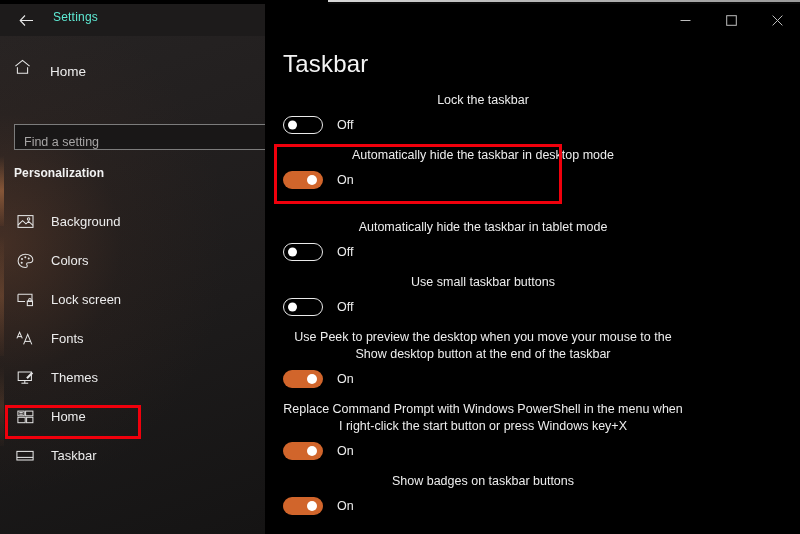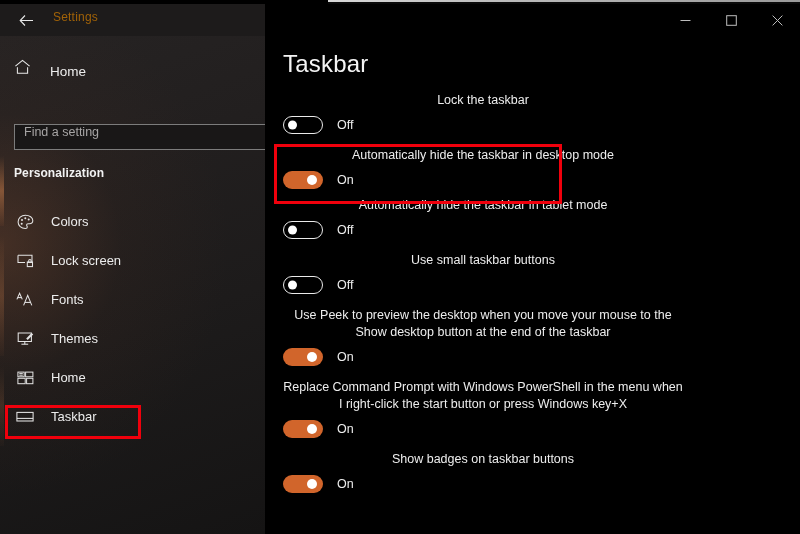--- a/index.html
+++ b/index.html
@@ -31,21 +31,21 @@
     background:#1d1b1b;
   }
   .back-btn {
     position:absolute; left:10px; top:4px; width:32px; height:24px;
     display:flex; align-items:center; justify-content:center;
     color:#e8e8e8;
   }
   .back-btn svg { display:block; }
   .title-text {
     position:absolute; left:53px; top:6px;
-    font-size:12px; color:#a16207; letter-spacing:.2px;
+    font-size:12px; color:#5eead4; letter-spacing:.2px;
   }
   .wincontrols { position:absolute; right:0; top:0; height:32px; display:flex; }
   .wc {
     width:46px; height:32px; display:flex; align-items:center; justify-content:center;
     color:#bdbdbd;
   }
   .wc svg { display:block; }
 
   
   .sidebar {
@@ -61,21 +61,21 @@
   .home-row {
     position:absolute; left:0; top:14px; width:265px; height:34px;
     display:flex; align-items:center; padding-left:14px;
   }
   .home-ico { width:22px; color:#e9e9e9; display:flex; align-items:center; }
   .home-label { margin-left:14px; font-size:13.5px; color:#ededed;margin-top:8px; }
 
   .searchbox {
     position:absolute; left:14px; top:88px; width:274px; height:26px;
     border:1px solid #7c7c7c; background:#191717;
-    display:flex; align-items:flex-start;
+    display:flex; align-items:flex-end;
   }
   .searchbox input {
     flex:1; background:transparent; border:none; outline:none;
     font-family:"Liberation Sans", sans-serif;
     font-size:12.5px; color:#d8d8d8; padding:0 6px 0 9px;
   }
   .searchbox input::placeholder { color:#a7a5a5; }
   .search-ico {
     width:26px; display:flex; align-items:center; justify-content:center;
     color:#cfcfcf;
@@ -203,20 +203,30 @@
           <circle cx="5.6" cy="5.3" r="4.1"></circle>
           <path d="M8.7 8.4 L13 12.8"></path>
         </svg>
       </span>
     </div>
 
     <div class="section-header">Personalization</div>
 
     <div class="navlist">
 
+      <div class="navitem">
+        <span class="nav-ico">
+          <svg width="17" height="15" viewBox="0 0 17 15" fill="none" stroke="currentColor" stroke-width="1.05">
+            <rect x="1" y="1.6" width="15" height="11.8"></rect>
+            <path d="M1 11 L5.6 6.6 L9 9.8 L11.6 7.4 L16 11.4"></path>
+            <circle cx="11.6" cy="4.9" r="1.25"></circle>
+          </svg>
+        </span>
+        <span class="nav-label">Background</span>
+      </div>
 
       <div class="navitem">
         <span class="nav-ico">
           <svg width="17" height="16" viewBox="0 0 17 16" fill="none" stroke="currentColor" stroke-width="1.05">
             <path d="M8.4 1.2 C4.2 1.2 1.1 4.2 1.1 7.9 C1.1 11.6 4.2 14.5 8.4 14.5 C9.7 14.5 10.3 13.8 10.3 13.0 C10.3 12.2 9.6 11.7 9.6 11.0 C9.6 10.3 10.2 9.8 11.0 9.8 L12.4 9.8 C14.4 9.8 15.8 8.5 15.8 6.6 C15.8 3.6 12.5 1.2 8.4 1.2 Z"></path>
             <circle cx="5.0" cy="6.0" r="1.0" fill="currentColor" stroke="none"></circle>
             <circle cx="8.3" cy="4.2" r="1.0" fill="currentColor" stroke="none"></circle>
             <circle cx="11.7" cy="5.6" r="1.0" fill="currentColor" stroke="none"></circle>
             <circle cx="4.7" cy="9.7" r="1.0" fill="currentColor" stroke="none"></circle>
           </svg>
@@ -294,21 +304,21 @@
       <div class="setting">
         <div class="setting-label">Lock the taskbar</div>
         <div class="toggle-row">
           <div class="toggle off">
             <span class="knob"></span>
           </div>
           <span class="toggle-state">Off</span>
         </div>
       </div>
 
-      <div class="setting" style="margin-bottom:8px;">
+      <div class="setting" style="margin-bottom:30px;">
         <div class="setting-label">Automatically hide the taskbar in desktop mode</div>
         <div class="toggle-row">
           <div class="toggle on">
             <span class="knob"></span>
           </div>
           <span class="toggle-state">On</span>
         </div>
       </div>
 
       <div class="setting">

